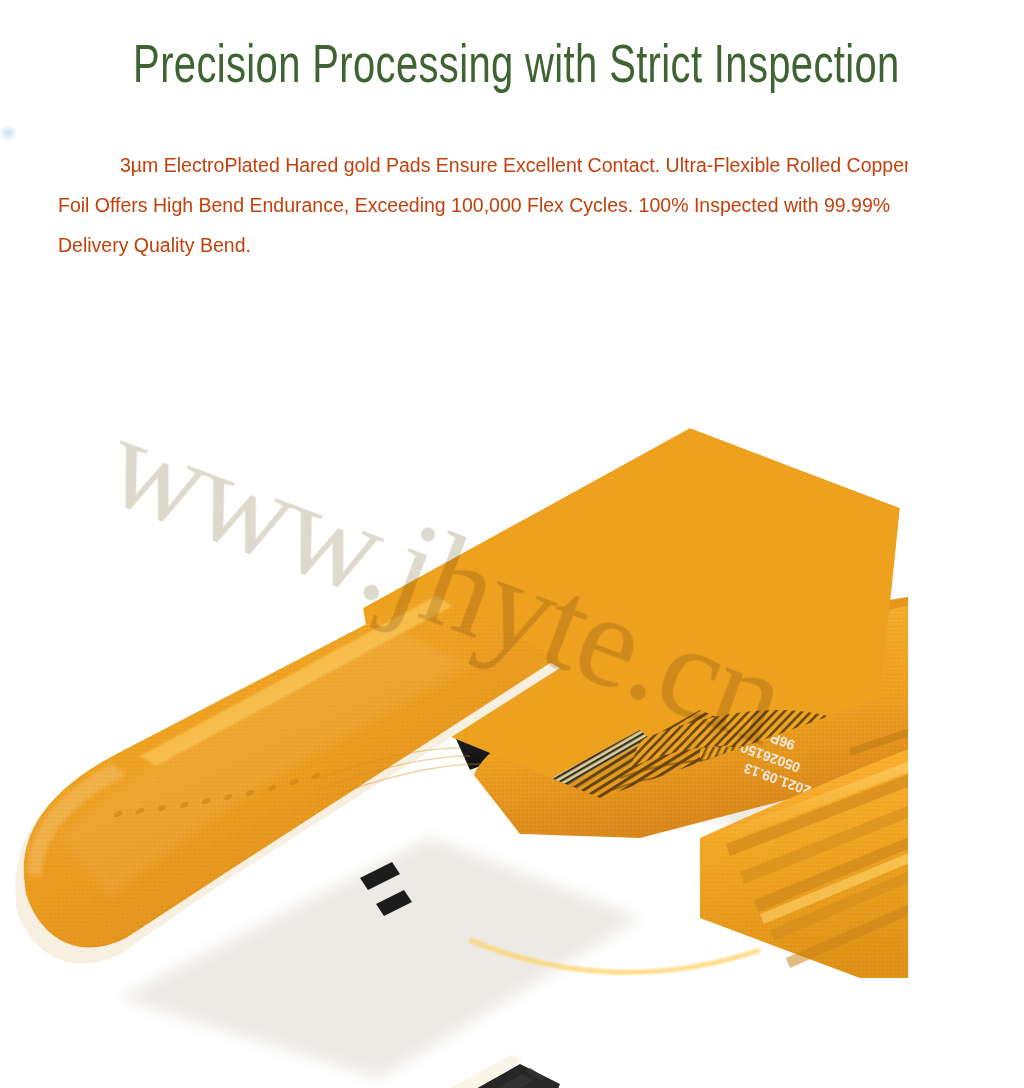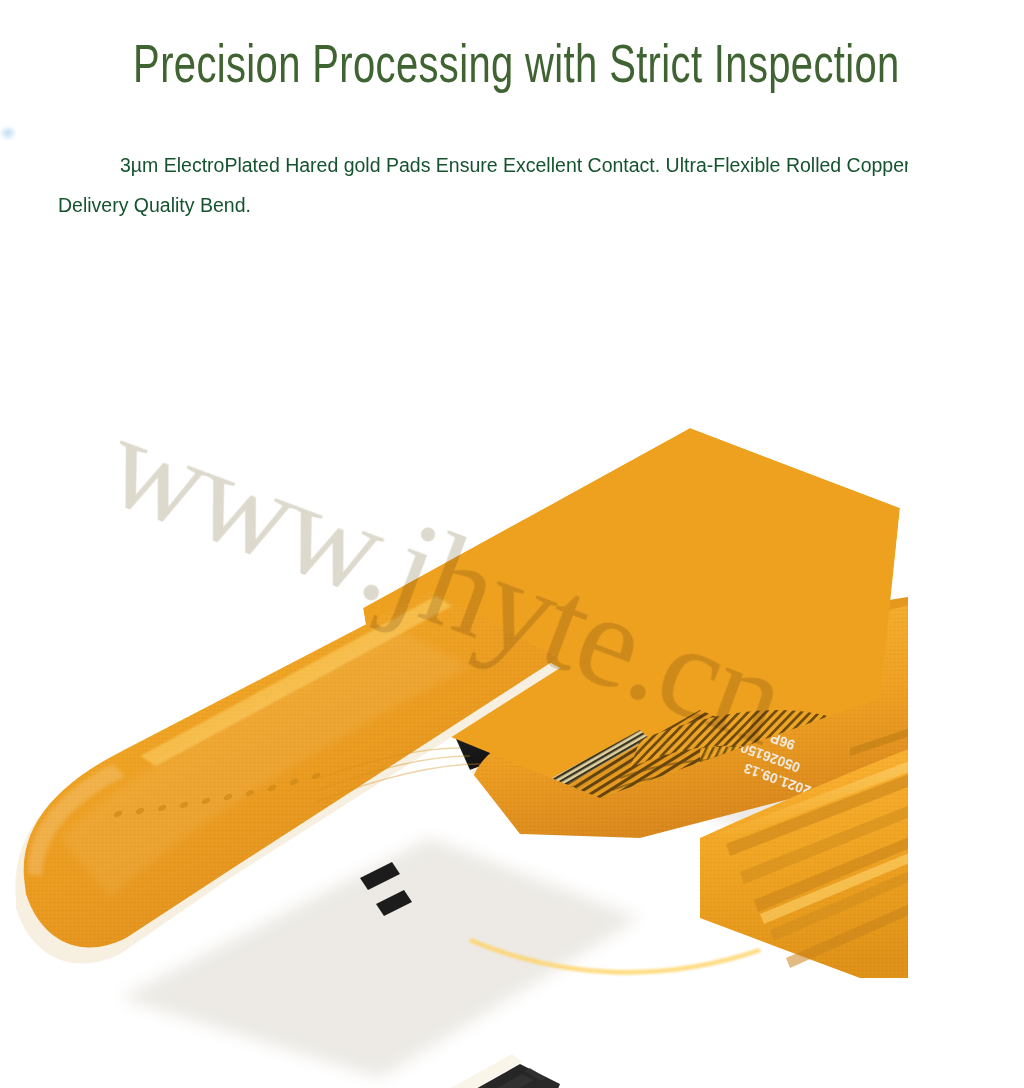--- a/index.html
+++ b/index.html
@@ -41,21 +41,21 @@
     letter-spacing: 0.5px;
     transform: scaleX(0.74);
     transform-origin: 50% 50%;
     white-space: nowrap;
   }
   .desc {
     position: absolute;
     left: 58px;
     top: 145px;
     width: 916px;
-    color: #14532d;
+    color: #c2410c;
     font-size: 19.5px;
     line-height: 40px;
     text-align: left;
     font-weight: 400;
   }
   .desc .indent-line {
     display: block;
     text-indent: 62px;
   }
   .desc .line {
@@ -118,20 +118,21 @@
 <body>
 
 <div class="page">
 
   <div class="header">
 
     <div class="page-title">Precision Processing with Strict Inspection</div>
 
     <div class="desc">
       <span class="line indent-line">3µm ElectroPlated Hared gold Pads Ensure Excellent Contact. Ultra-Flexible Rolled Copper</span>
+      <span class="line">Foil Offers High Bend Endurance, Exceeding 100,000 Flex Cycles. 100% Inspected with 99.99%</span>
       <span class="line">Delivery Quality Bend.</span>
     </div>
 
     <div class="blue-smudge"></div>
   </div>
 
   <div class="photo">
     <svg viewBox="0 0 1024 810" xmlns="http://www.w3.org/2000/svg">
       <defs>
 

